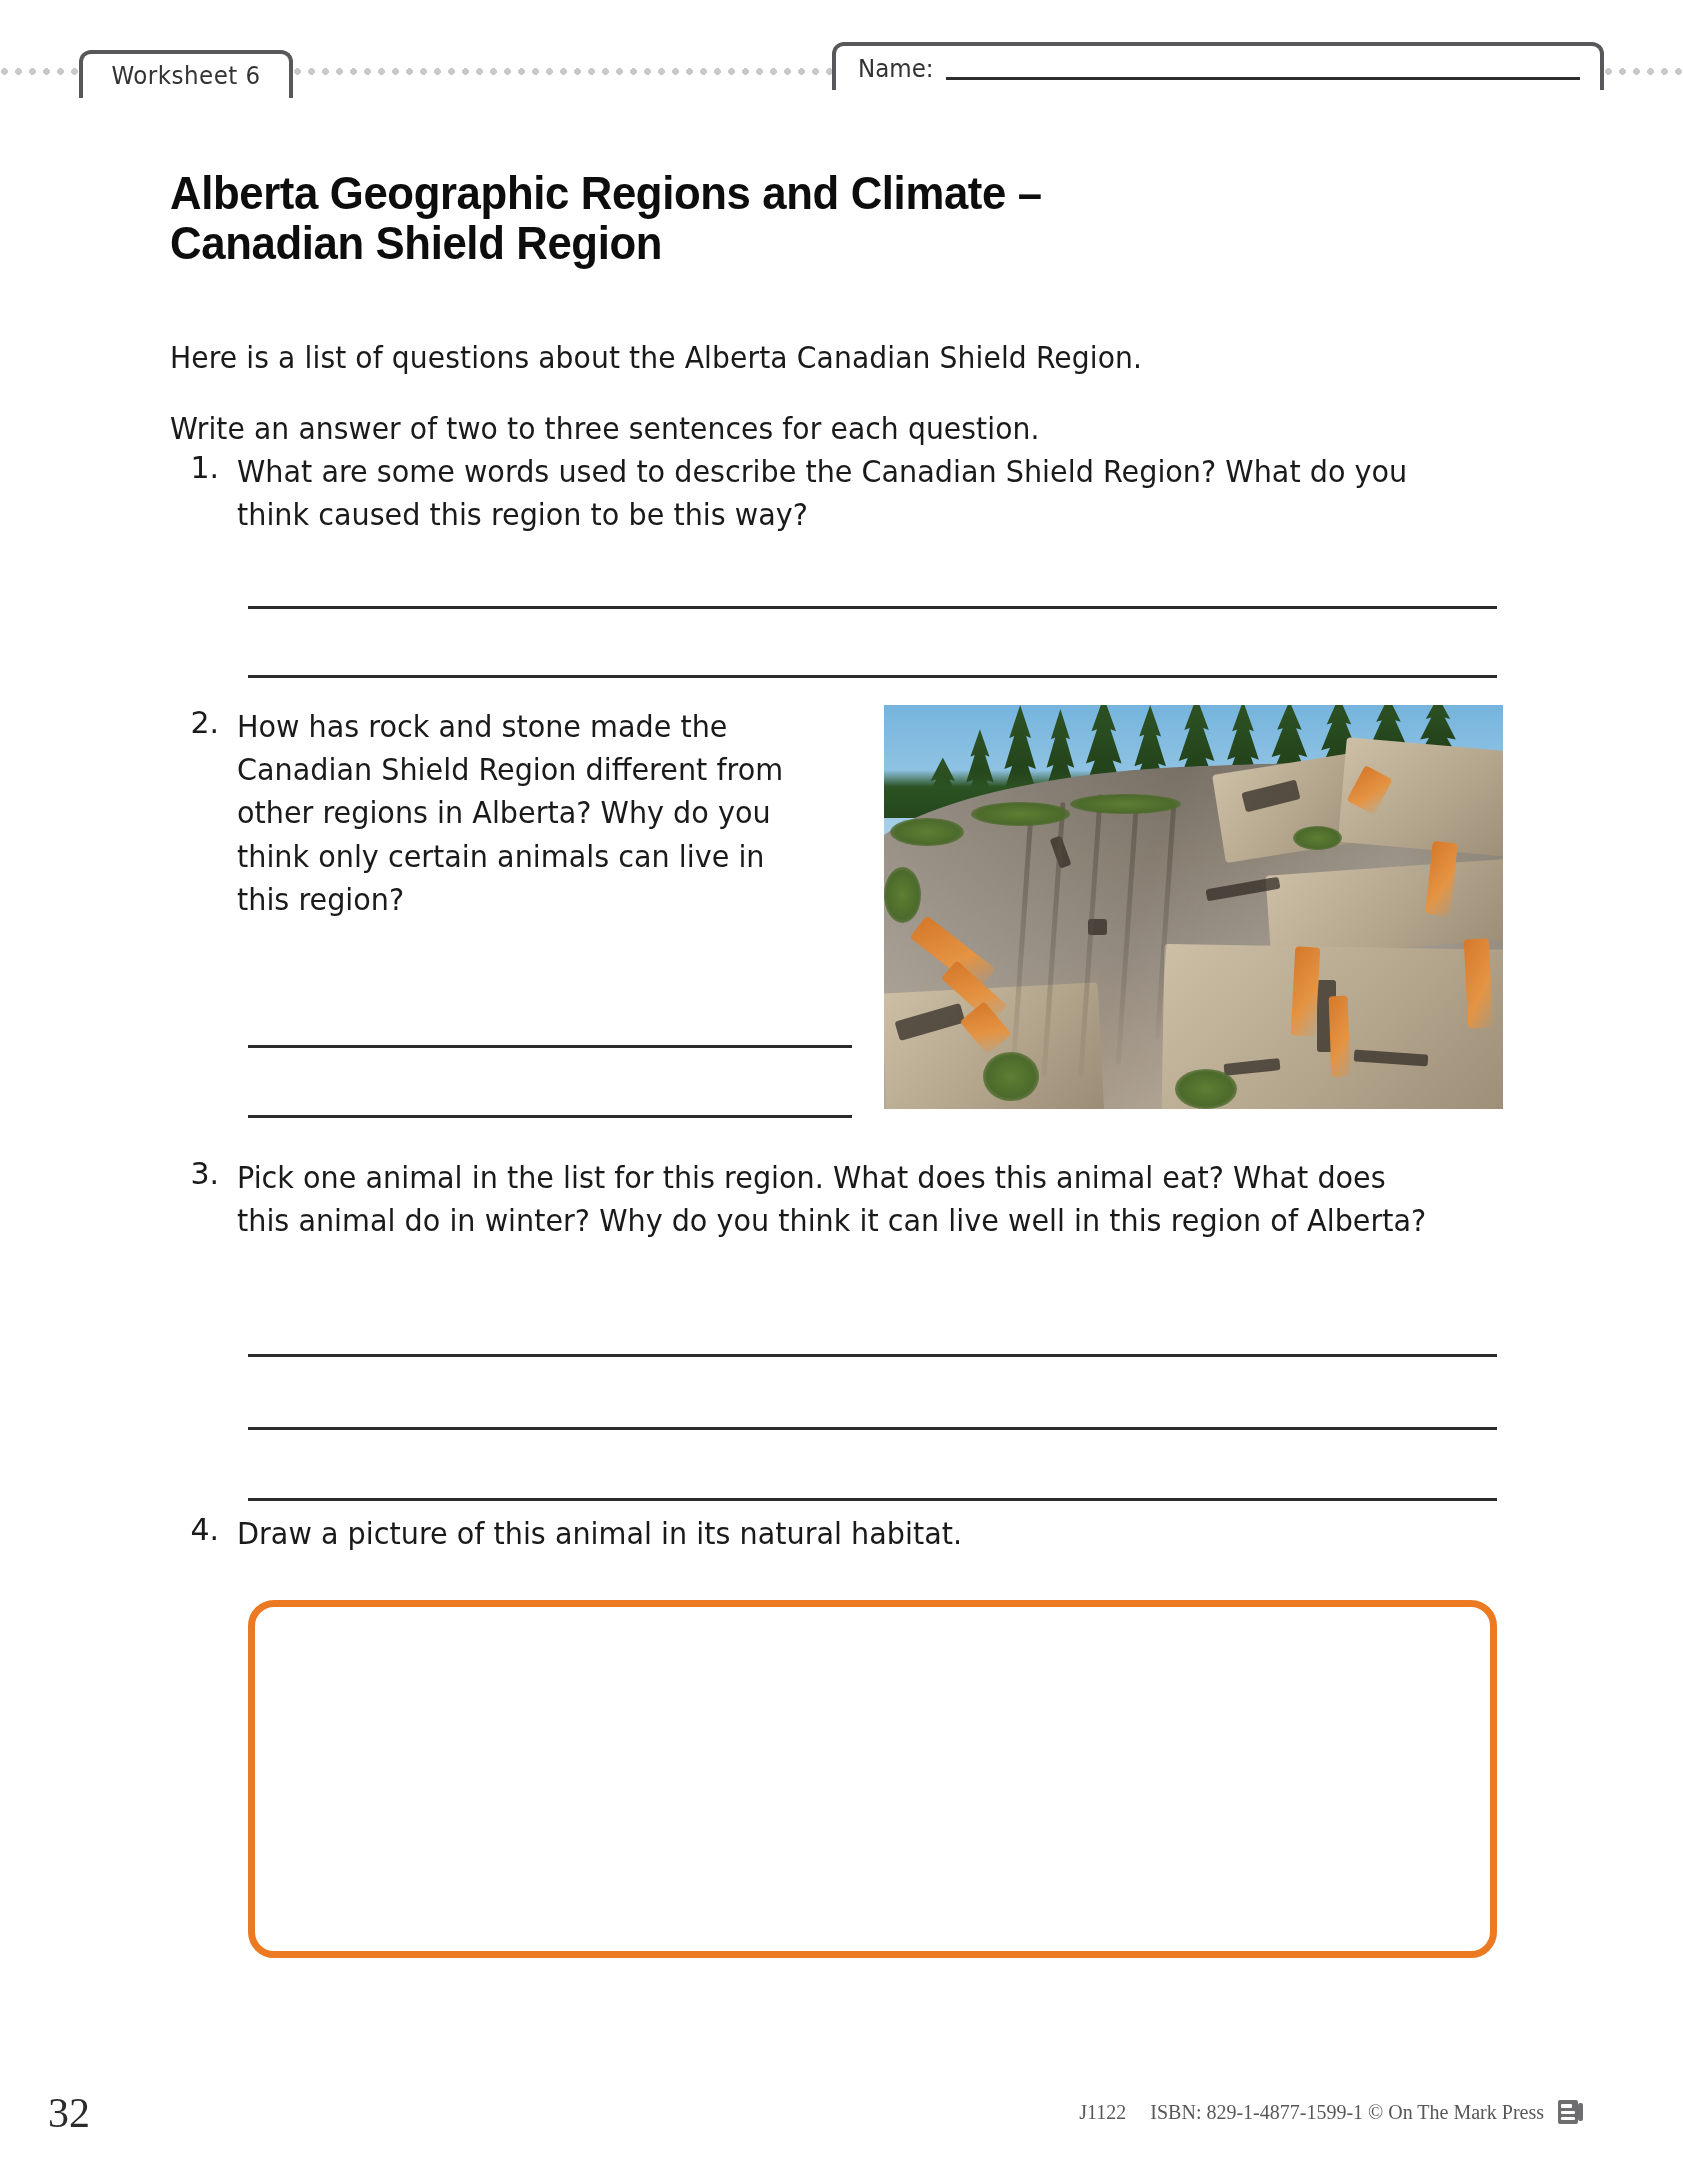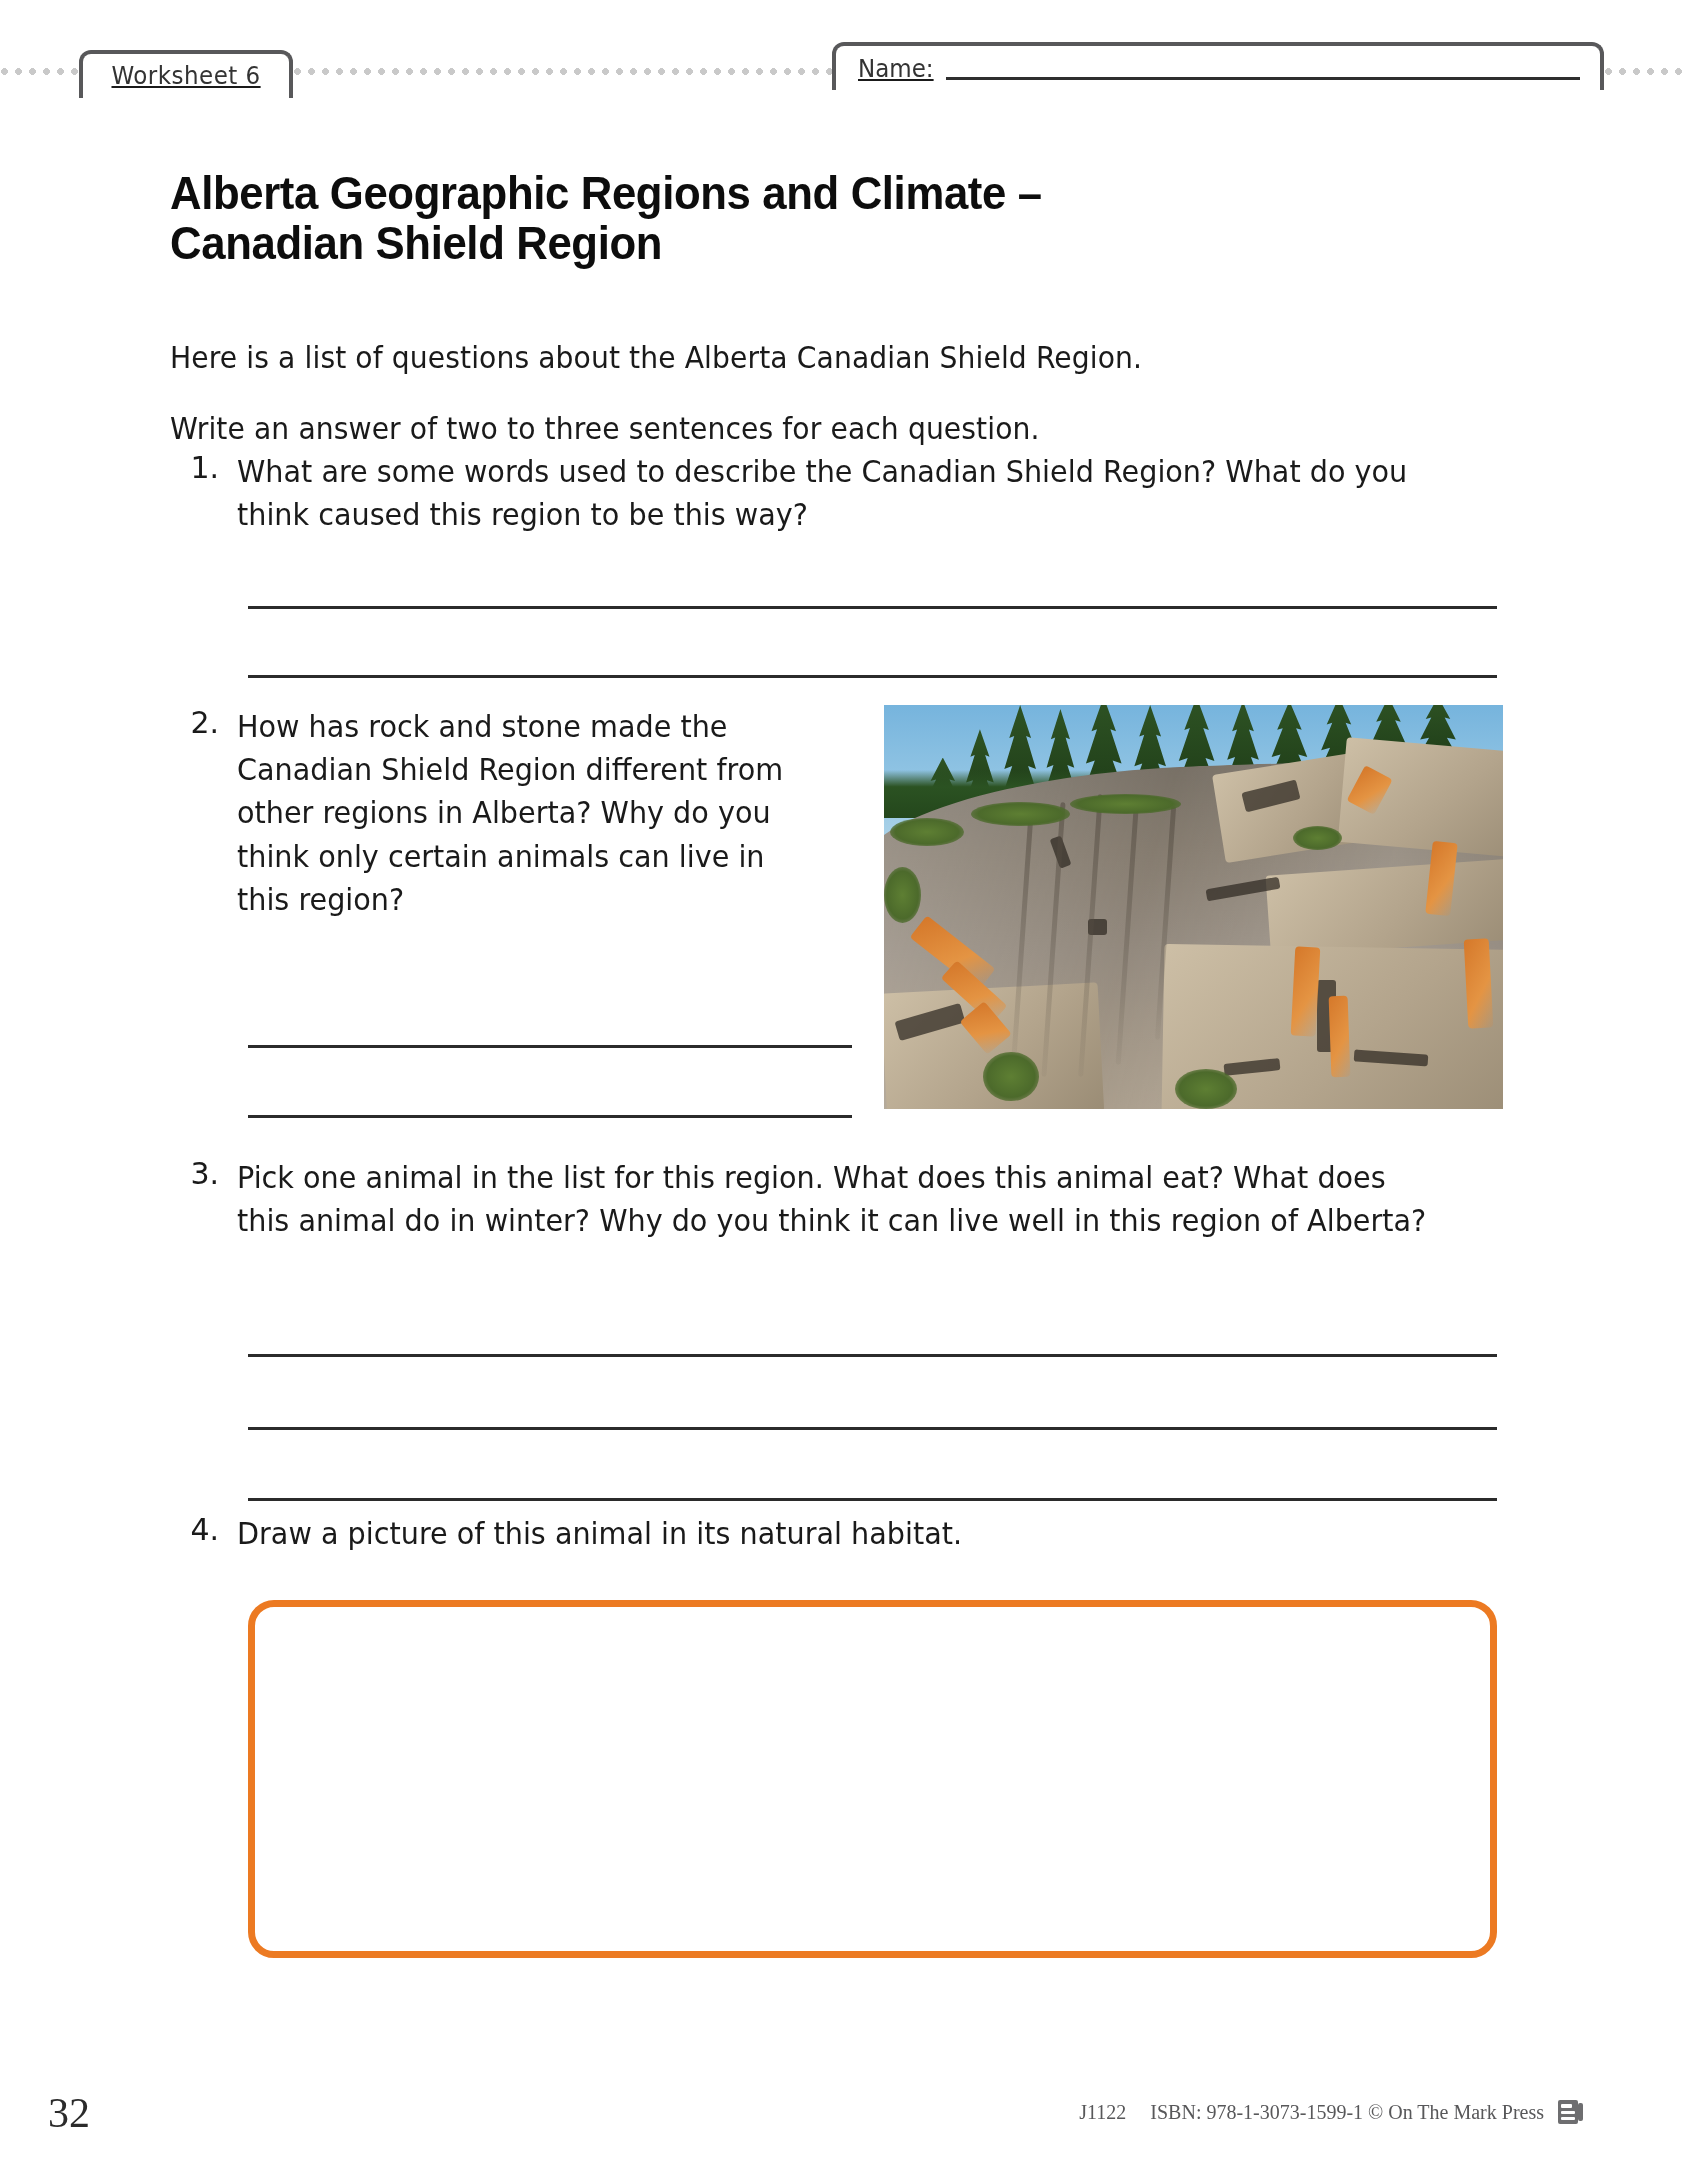--- a/index.html
+++ b/index.html
@@ -25,21 +25,20 @@
 
   
   .header {
     position: absolute;
     left: 0;
     top: 30px;
     width: 1683px;
     height: 61px;
     display: flex;
     align-items: center;
-    text-decoration: underline;
   }
   .dotline {
     flex: 1 1 auto;
     height: 9px;
     background-image: radial-gradient(circle at 4.5px 4.5px, #c9c9c9 3.4px, transparent 3.6px);
     background-size: 14px 9px;
     background-repeat: repeat-x;
     align-self: center;
     margin-top: 22px;
   }
@@ -392,21 +391,21 @@
   <div class="qitem" id="q4">
     <div class="qnum">4.</div>
     <div class="qtext">Draw a picture of this animal in its natural habitat.</div>
   </div>
 
   <div class="drawbox"></div>
 
   <div class="page-num">32</div>
   <div class="footer-meta">
     <span class="code">J1122</span>
-    <span>ISBN: 978-1-3073-1599-1 © On The Mark Press</span>
+    <span>ISBN: 829-1-4877-1599-1 © On The Mark Press</span>
     <span class="logo-icon">
       <svg viewBox="0 0 30 30" width="30" height="30" aria-hidden="true">
         <rect x="2" y="3" width="20" height="24" rx="2" fill="#6e6e70"></rect>
         <rect x="22" y="6" width="5" height="18" rx="2" fill="#6e6e70"></rect>
         <rect x="5" y="7" width="11" height="4" rx="1" fill="#ffffff"></rect>
         <rect x="5" y="14" width="14" height="3" rx="1" fill="#ffffff"></rect>
         <rect x="5" y="20" width="14" height="3" rx="1" fill="#ffffff"></rect>
       </svg>
     </span>
   </div>

